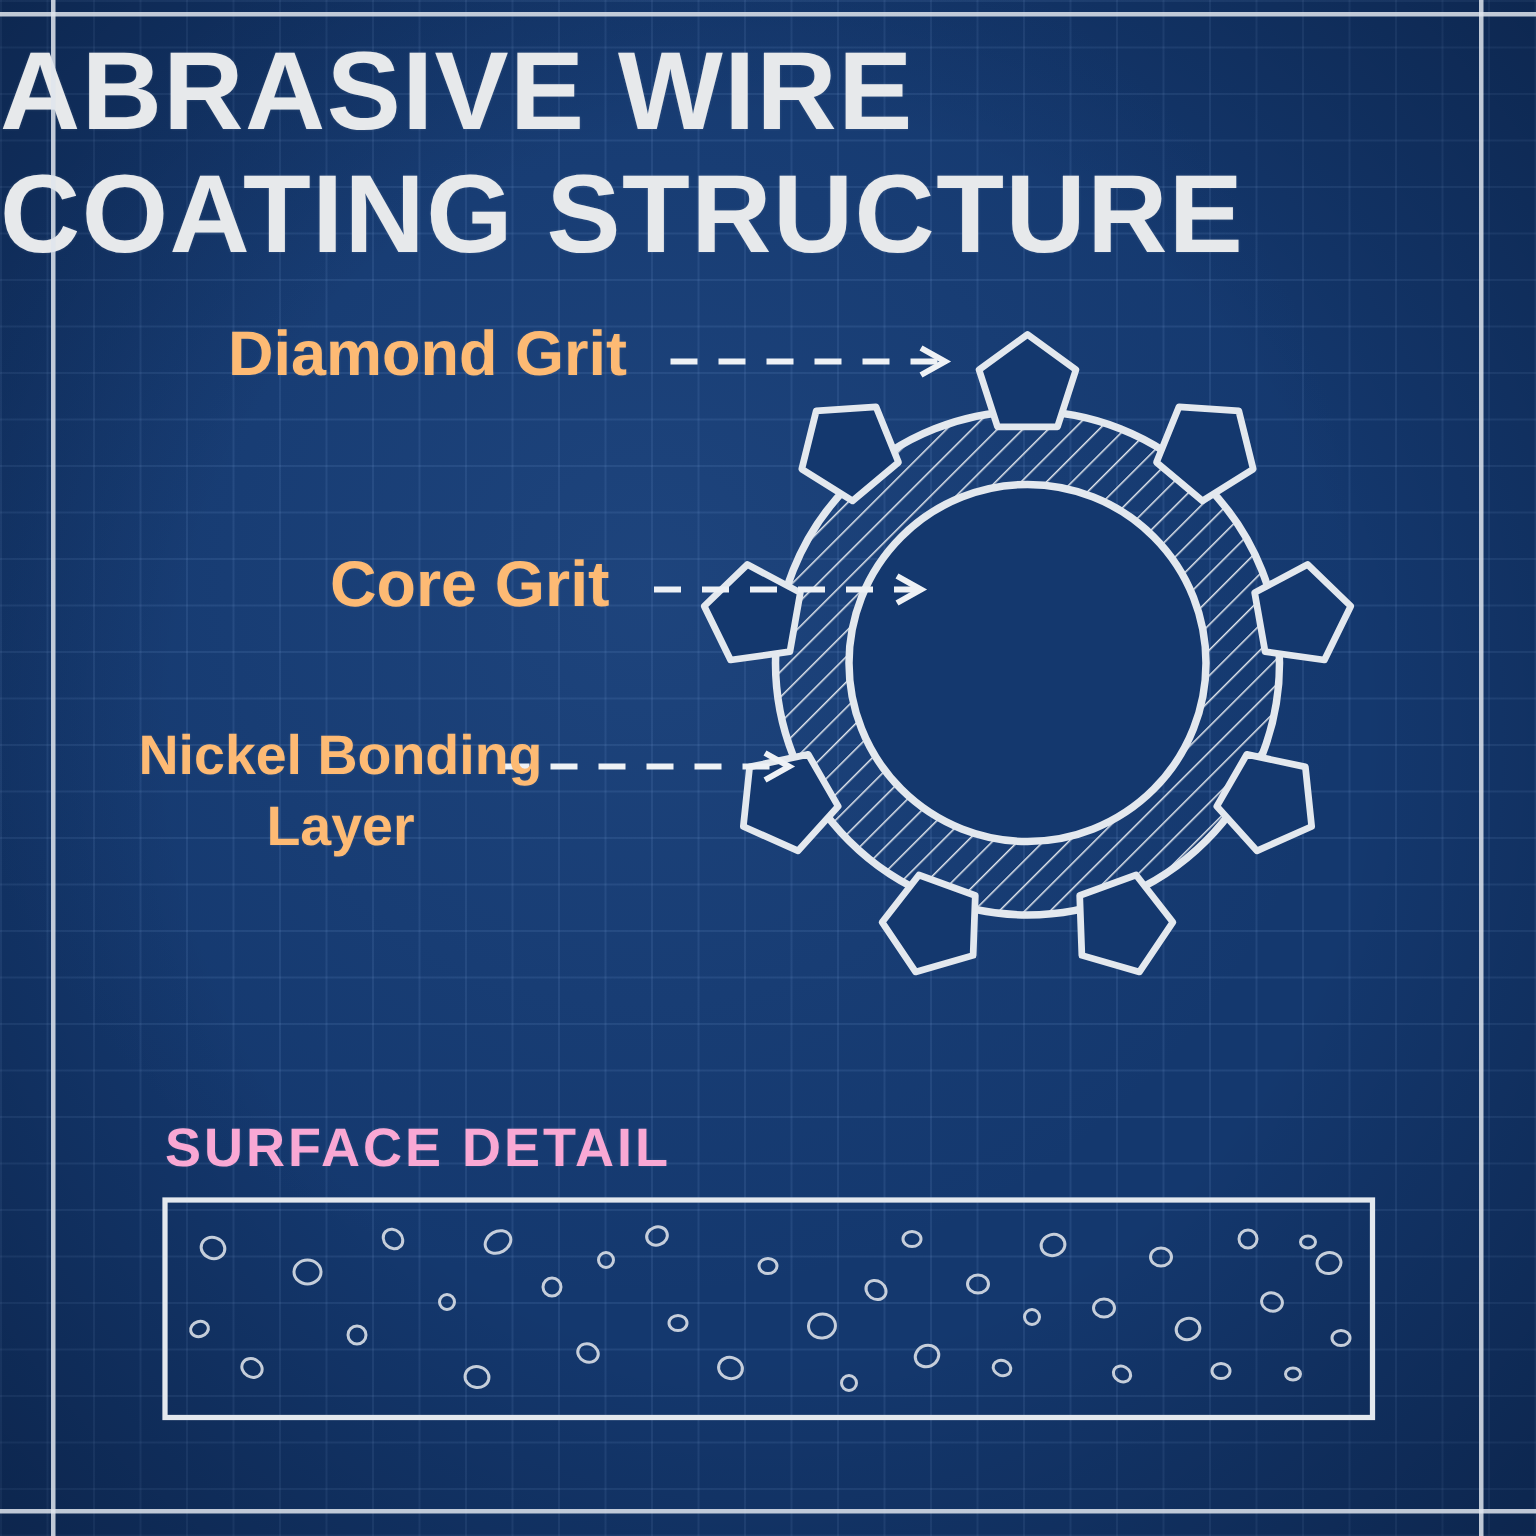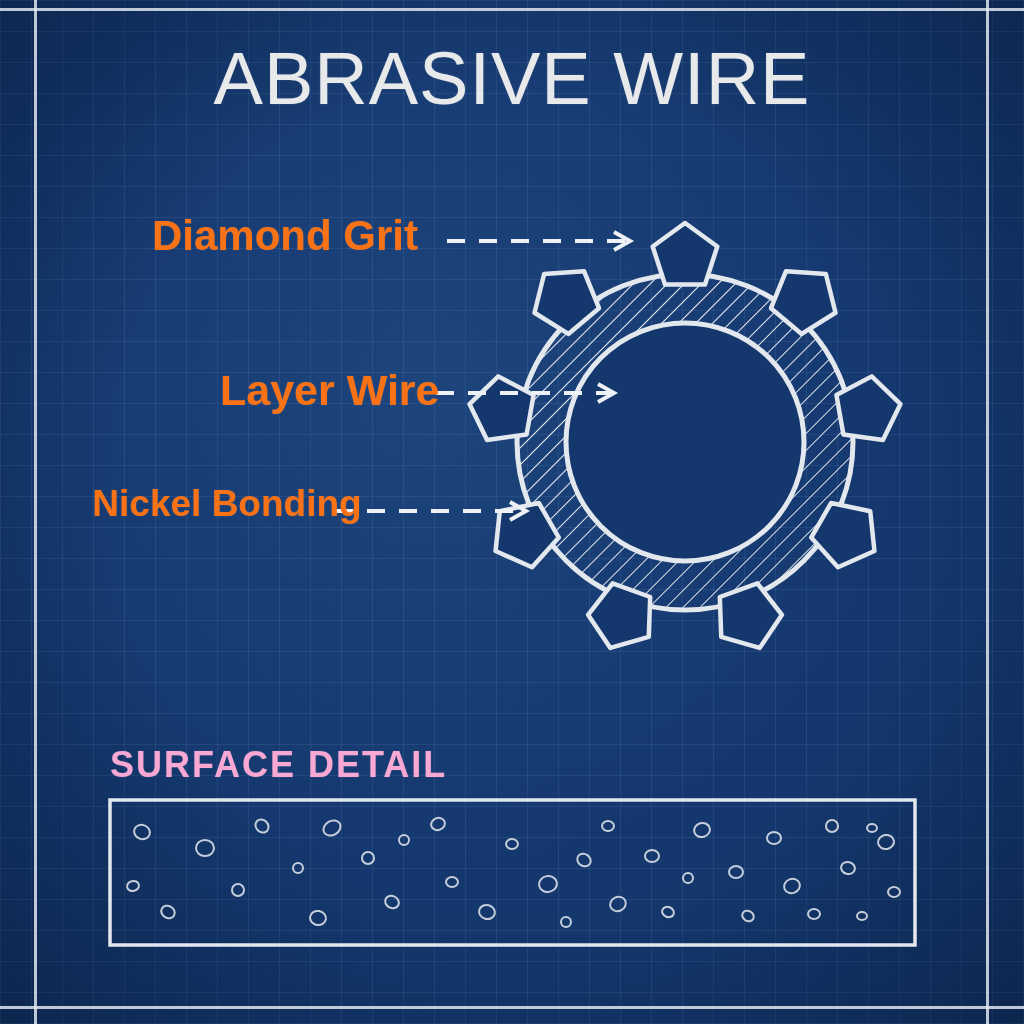--- a/index.html
+++ b/index.html
@@ -23,26 +23,26 @@
     content:"";position:absolute;inset:0;pointer-events:none;
     background:radial-gradient(ellipse at 50% 48%, rgba(0,0,0,0) 55%, rgba(0,8,25,0.38) 100%);
   }
   .frame-line{position:absolute;background:rgba(223,229,237,0.85);z-index:3;}
   #frame-top{left:0;right:0;top:8px;height:3px;}
   #frame-bottom{left:0;right:0;top:1006px;height:3px;}
   #frame-left{top:0;bottom:0;left:34px;width:3px;}
   #frame-right{top:0;bottom:0;left:986px;width:3px;}
 
   .title{
-    position:absolute;top:38px;left:0;width:100%;text-align:center;
-    font-size:74px;font-weight:400;letter-spacing:1px;line-height:82px;
+    position:absolute;top:20px;left:0;width:100%;text-align:left;
+    font-size:74px;font-weight:700;letter-spacing:1px;line-height:82px;
     color:var(--text);z-index:2;text-shadow:0 0 2px rgba(255,255,255,0.15);
   }
   .callout{
-    position:absolute;color:#f97316;font-weight:700;z-index:2;white-space:nowrap;
+    position:absolute;color:#fdba74;font-weight:700;z-index:2;white-space:nowrap;
     text-shadow:0 0 2px rgba(255,255,255,0.12);
   }
   #label-diamond-grit{left:152px;top:212px;font-size:42px;}
   #label-core-wire{left:220px;top:366px;font-size:43px;}
   #label-nickel{left:55px;top:480px;width:280px;text-align:center;font-size:37px;line-height:47px;margin-left:32px;}
   #label-surface-detail{left:110px;top:744px;font-size:36px;letter-spacing:2px;color:#f9a8d4;}
 
   svg.diagram{position:absolute;left:0;top:0;z-index:1;}
   .ring{fill:url(#hatch);stroke:var(--line);stroke-width:5;}
   .core{fill:var(--background);stroke:var(--line);stroke-width:5;}
@@ -56,26 +56,28 @@
 </head>
 <body>
 
 <div id="frame-top" class="frame-line"></div>
 <div id="frame-bottom" class="frame-line"></div>
 <div id="frame-left" class="frame-line"></div>
 <div id="frame-right" class="frame-line"></div>
 
 <div class="title">
   <div>ABRASIVE WIRE</div>
+  <div>COATING STRUCTURE</div>
 </div>
 
 <div id="label-diamond-grit" class="callout">Diamond Grit</div>
-<div id="label-core-wire" class="callout">Layer Wire</div>
+<div id="label-core-wire" class="callout">Core Grit</div>
 <div id="label-nickel" class="callout">
   <div>Nickel Bonding</div>
+  <div>Layer</div>
 </div>
 <div id="label-surface-detail" class="callout">SURFACE DETAIL</div>
 
 <svg class="diagram" width="1024" height="1024" viewBox="0 0 1024 1024">
   <defs>
     <pattern id="hatch" width="12" height="12" patternUnits="userSpaceOnUse" patternTransform="rotate(45)">
       <line x1="0" y1="0" x2="0" y2="12"></line>
     </pattern>
     <marker id="arrowhead" markerUnits="userSpaceOnUse" markerWidth="28" markerHeight="28" refX="19" refY="13" orient="auto">
       <path d="M5,4 L21,13 L5,22"></path>

